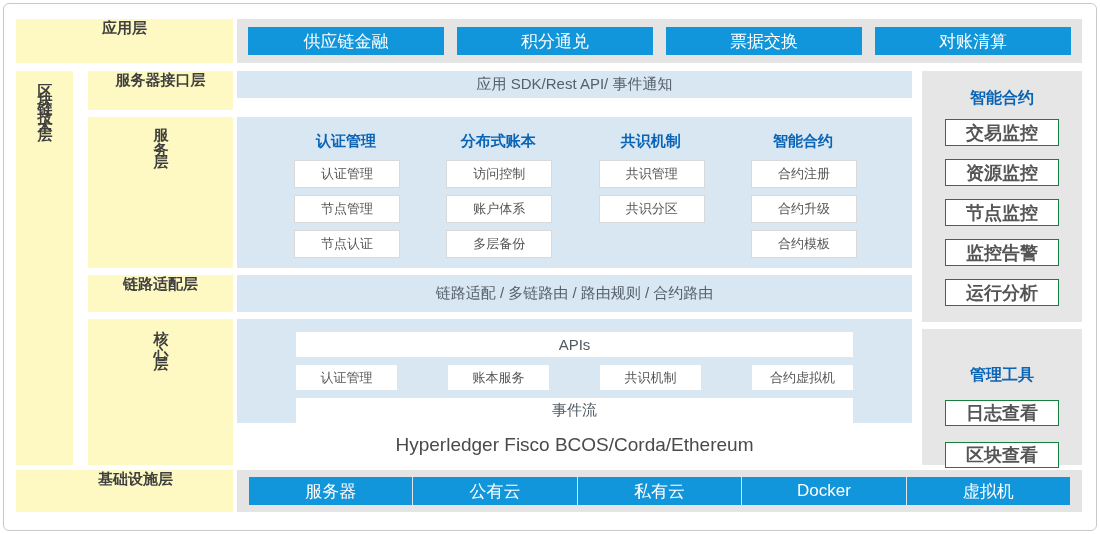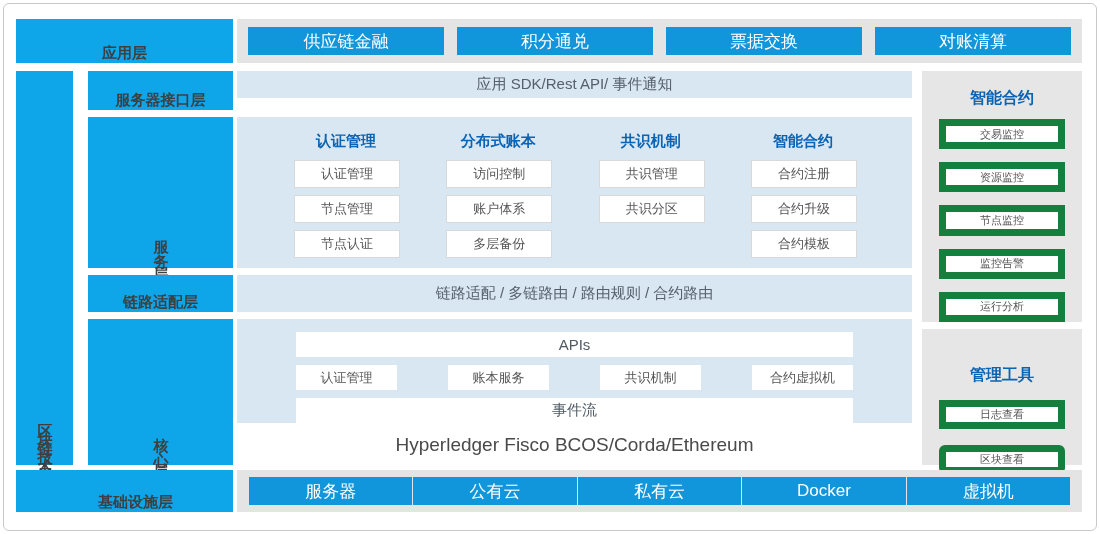--- a/index.html
+++ b/index.html
@@ -1,40 +1,40 @@
 <!DOCTYPE html>
 <html><head>
 <meta charset="utf-8">
 <style>
   html,body{margin:0;padding:0;background:#fff;}
   body{font-family:"Liberation Sans","DejaVu Sans",sans-serif;}
   #canvas{position:relative;width:1100px;height:534px;background:#ffffff;overflow:hidden;}
   .frame{position:absolute;left:3px;top:3px;right:3px;bottom:3px;border:1px solid #c9c9c9;border-radius:6px;}
   .abs{position:absolute;box-sizing:border-box;}
-  .graybox{background:#0ea5e9;display:flex;align-items:flex-end;justify-content:center;
+  .graybox{background:#fef9c3;display:flex;align-items:flex-start;justify-content:center;
            font-size:15px;font-weight:700;color:#3f3f3f;}
   .graystrip{background:#e4e4e4;display:flex;align-items:center;}
   .bluebtn{background:#1296db;color:#ffffff;font-size:17px;height:28px;flex:1;
            display:flex;align-items:center;justify-content:center;}
   .lightblue{background:#d9e7f3;}
   .bartext{display:flex;align-items:center;justify-content:center;
            font-size:15px;color:#55606a;}
   .vtext{writing-mode:vertical-lr;text-orientation:upright;font-weight:700;color:#3f3f3f;
          font-size:15px;}
   .colhead{color:#0a64b6;font-weight:700;font-size:15px;text-align:center;height:20px;line-height:20px;}
   .whitebox{background:#ffffff;border:1px solid #d9d9d9;color:#555555;font-size:13px;
             display:flex;align-items:center;justify-content:center;height:26px;width:104px;margin:0 auto;}
   .corebar{background:#ffffff;height:25px;display:flex;align-items:center;justify-content:center;
            font-size:15px;color:#4f5a63;}
   .coremod{background:#ffffff;height:25px;width:101px;display:flex;align-items:center;
            justify-content:center;font-size:13px;color:#555555;}
   .panel{background:#e6e6e6;display:flex;flex-direction:column;align-items:center;}
   .paneltitle{color:#0a64b6;font-weight:700;font-size:16px;height:20px;line-height:20px;}
-  .panelbox{background:#ffffff;border:7px solid #15803d;color:#555555;font-size:11px;
-            width:112px;height:25px;display:flex;align-items:center;justify-content:center;}
+  .panelbox{background:#ffffff;border:1px solid #15803d;color:#555555;font-size:18px;
+            width:112px;height:25px;display:flex;align-items:center;justify-content:center;font-weight:bold;}
   .cols4{display:flex;justify-content:space-between;}
   .svc-col{width:104px;display:flex;flex-direction:column;}
   .svc-col .whitebox{margin-top:7px;width:104px;}
   .svc-col .colhead{margin-bottom:2px;}
   .footer-text{text-align:center;font-size:19px;color:#4a4a4a;margin-top:11px;}
 </style>
 </head>
 <body>
 
 <div id="canvas">
@@ -121,21 +121,21 @@
     <div class="panelbox" style="margin-top:11px;">交易监控</div>
     <div class="panelbox" style="margin-top:13px;">资源监控</div>
     <div class="panelbox" style="margin-top:13px;">节点监控</div>
     <div class="panelbox" style="margin-top:13px;">监控告警</div>
     <div class="panelbox" style="margin-top:13px;">运行分析</div>
   </div>
 
   <div class="abs panel" style="left:922px;top:329px;width:160px;height:136px;padding-top:36px;">
     <div class="paneltitle">管理工具</div>
     <div class="panelbox" style="margin-top:15px;">日志查看</div>
-    <div class="panelbox" style="margin-top:16px;border-radius:6px;">区块查看</div>
+    <div class="panelbox" style="margin-top:16px;">区块查看</div>
   </div>
 
   <div class="abs graybox" style="left:16px;top:470px;width:217px;height:42px;padding-left:22px;">
     <span>基础设施层</span>
   </div>
   <div class="abs graystrip" style="left:237px;top:470px;width:845px;height:42px;padding:0 12px;gap:1px;">
     <div class="bluebtn">服务器</div>
     <div class="bluebtn">公有云</div>
     <div class="bluebtn">私有云</div>
     <div class="bluebtn">Docker</div>

